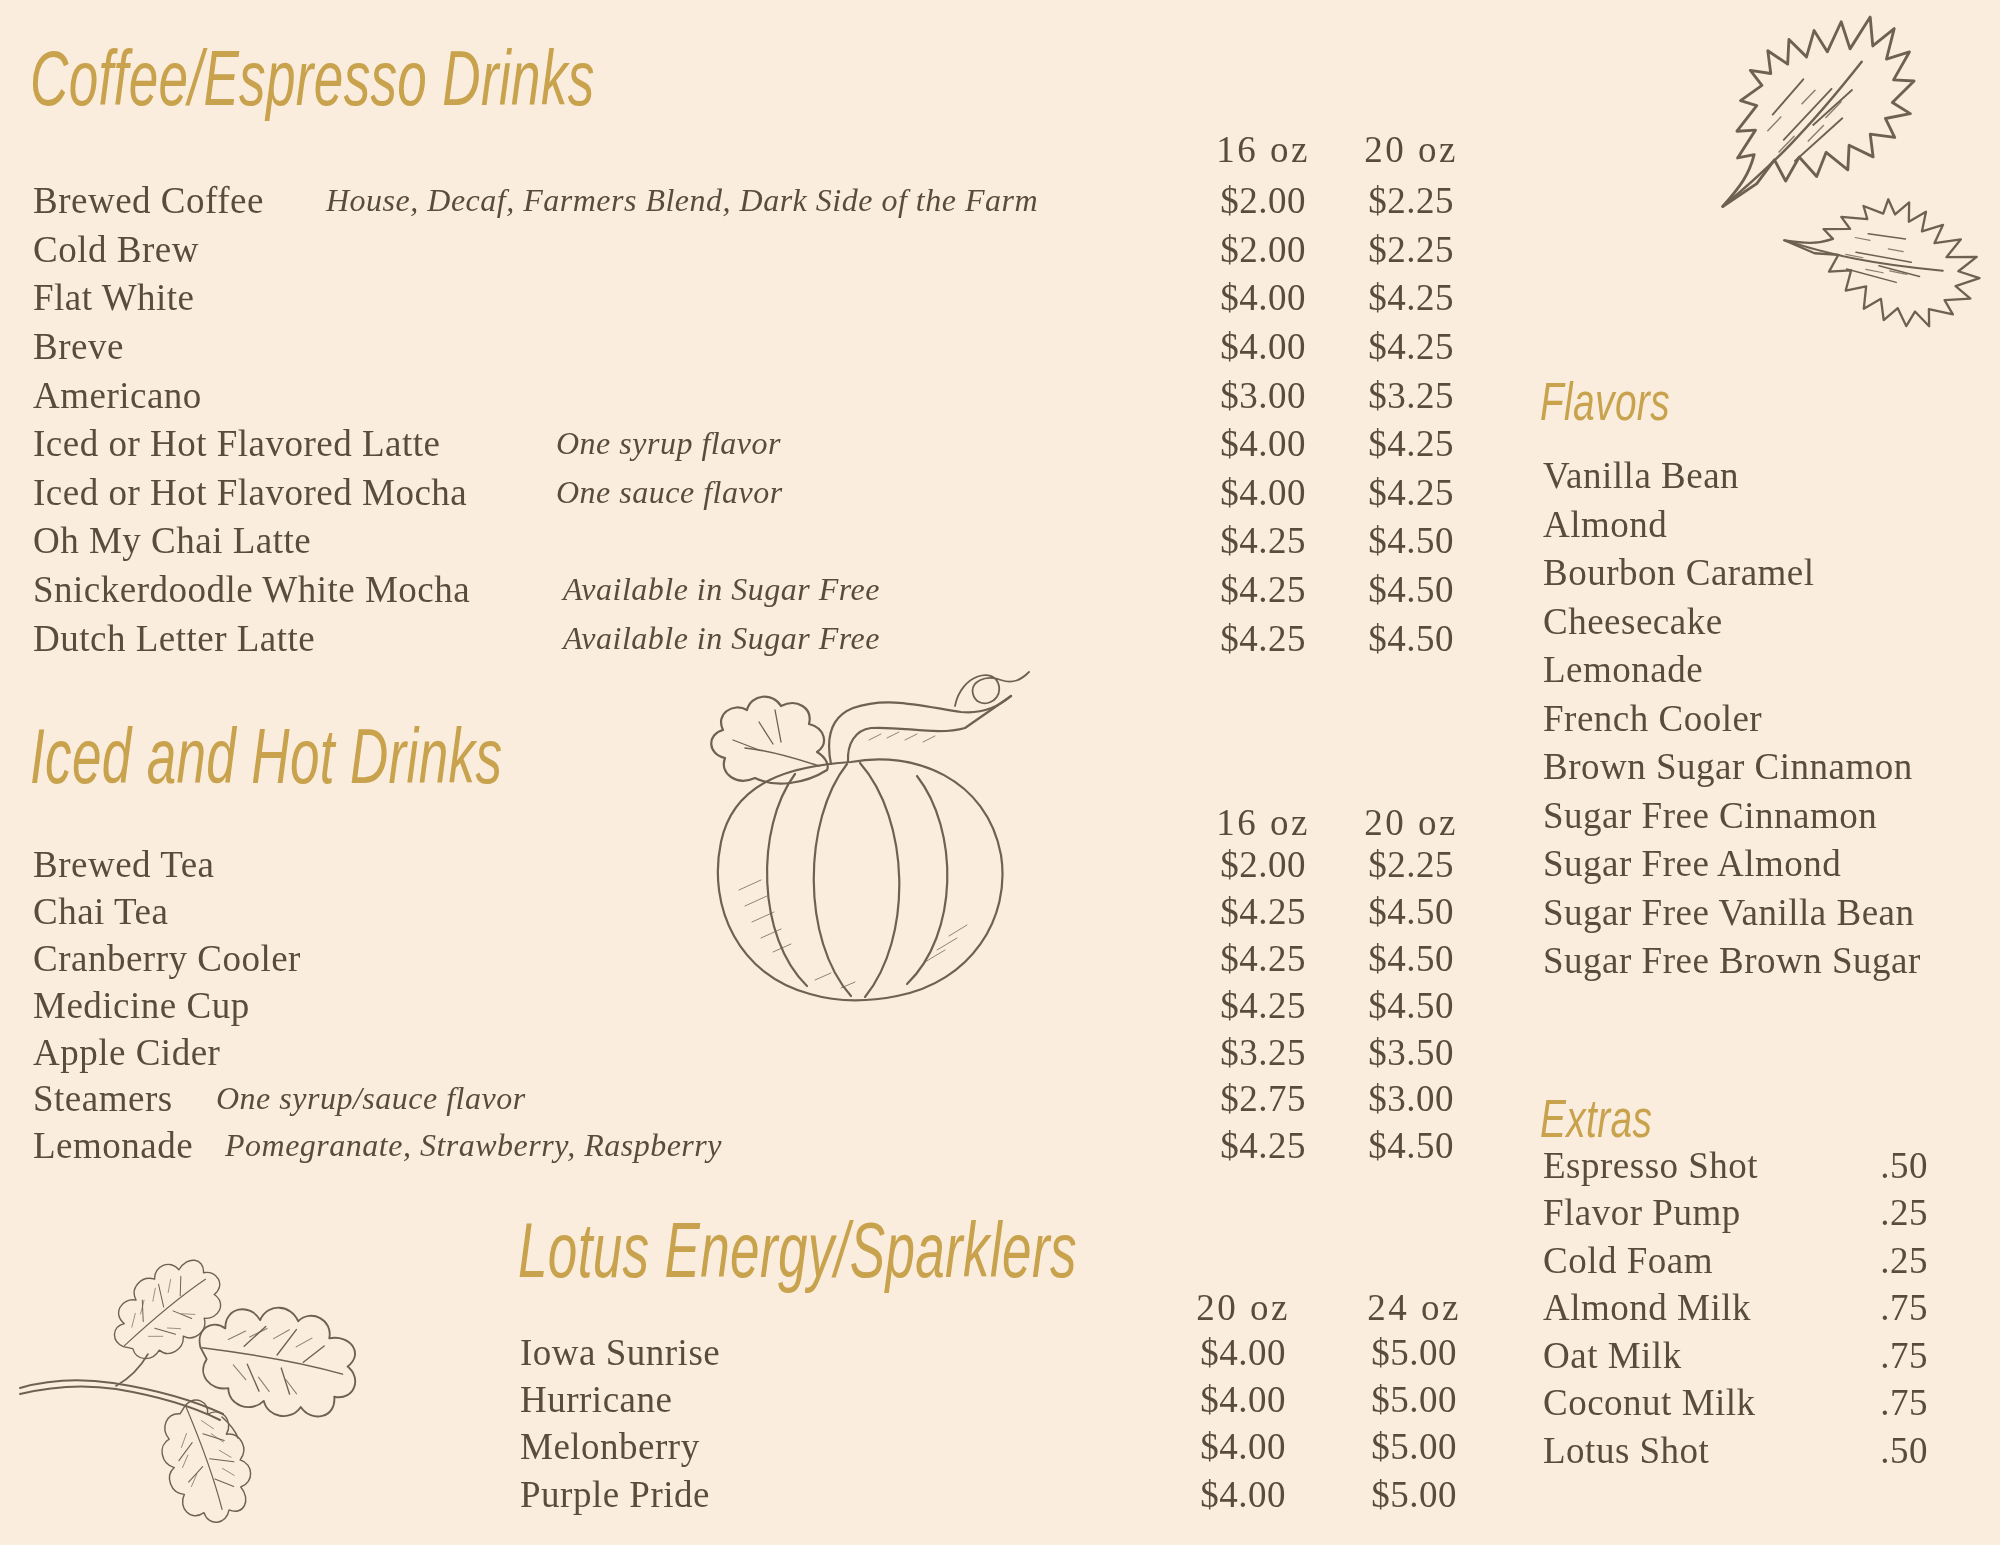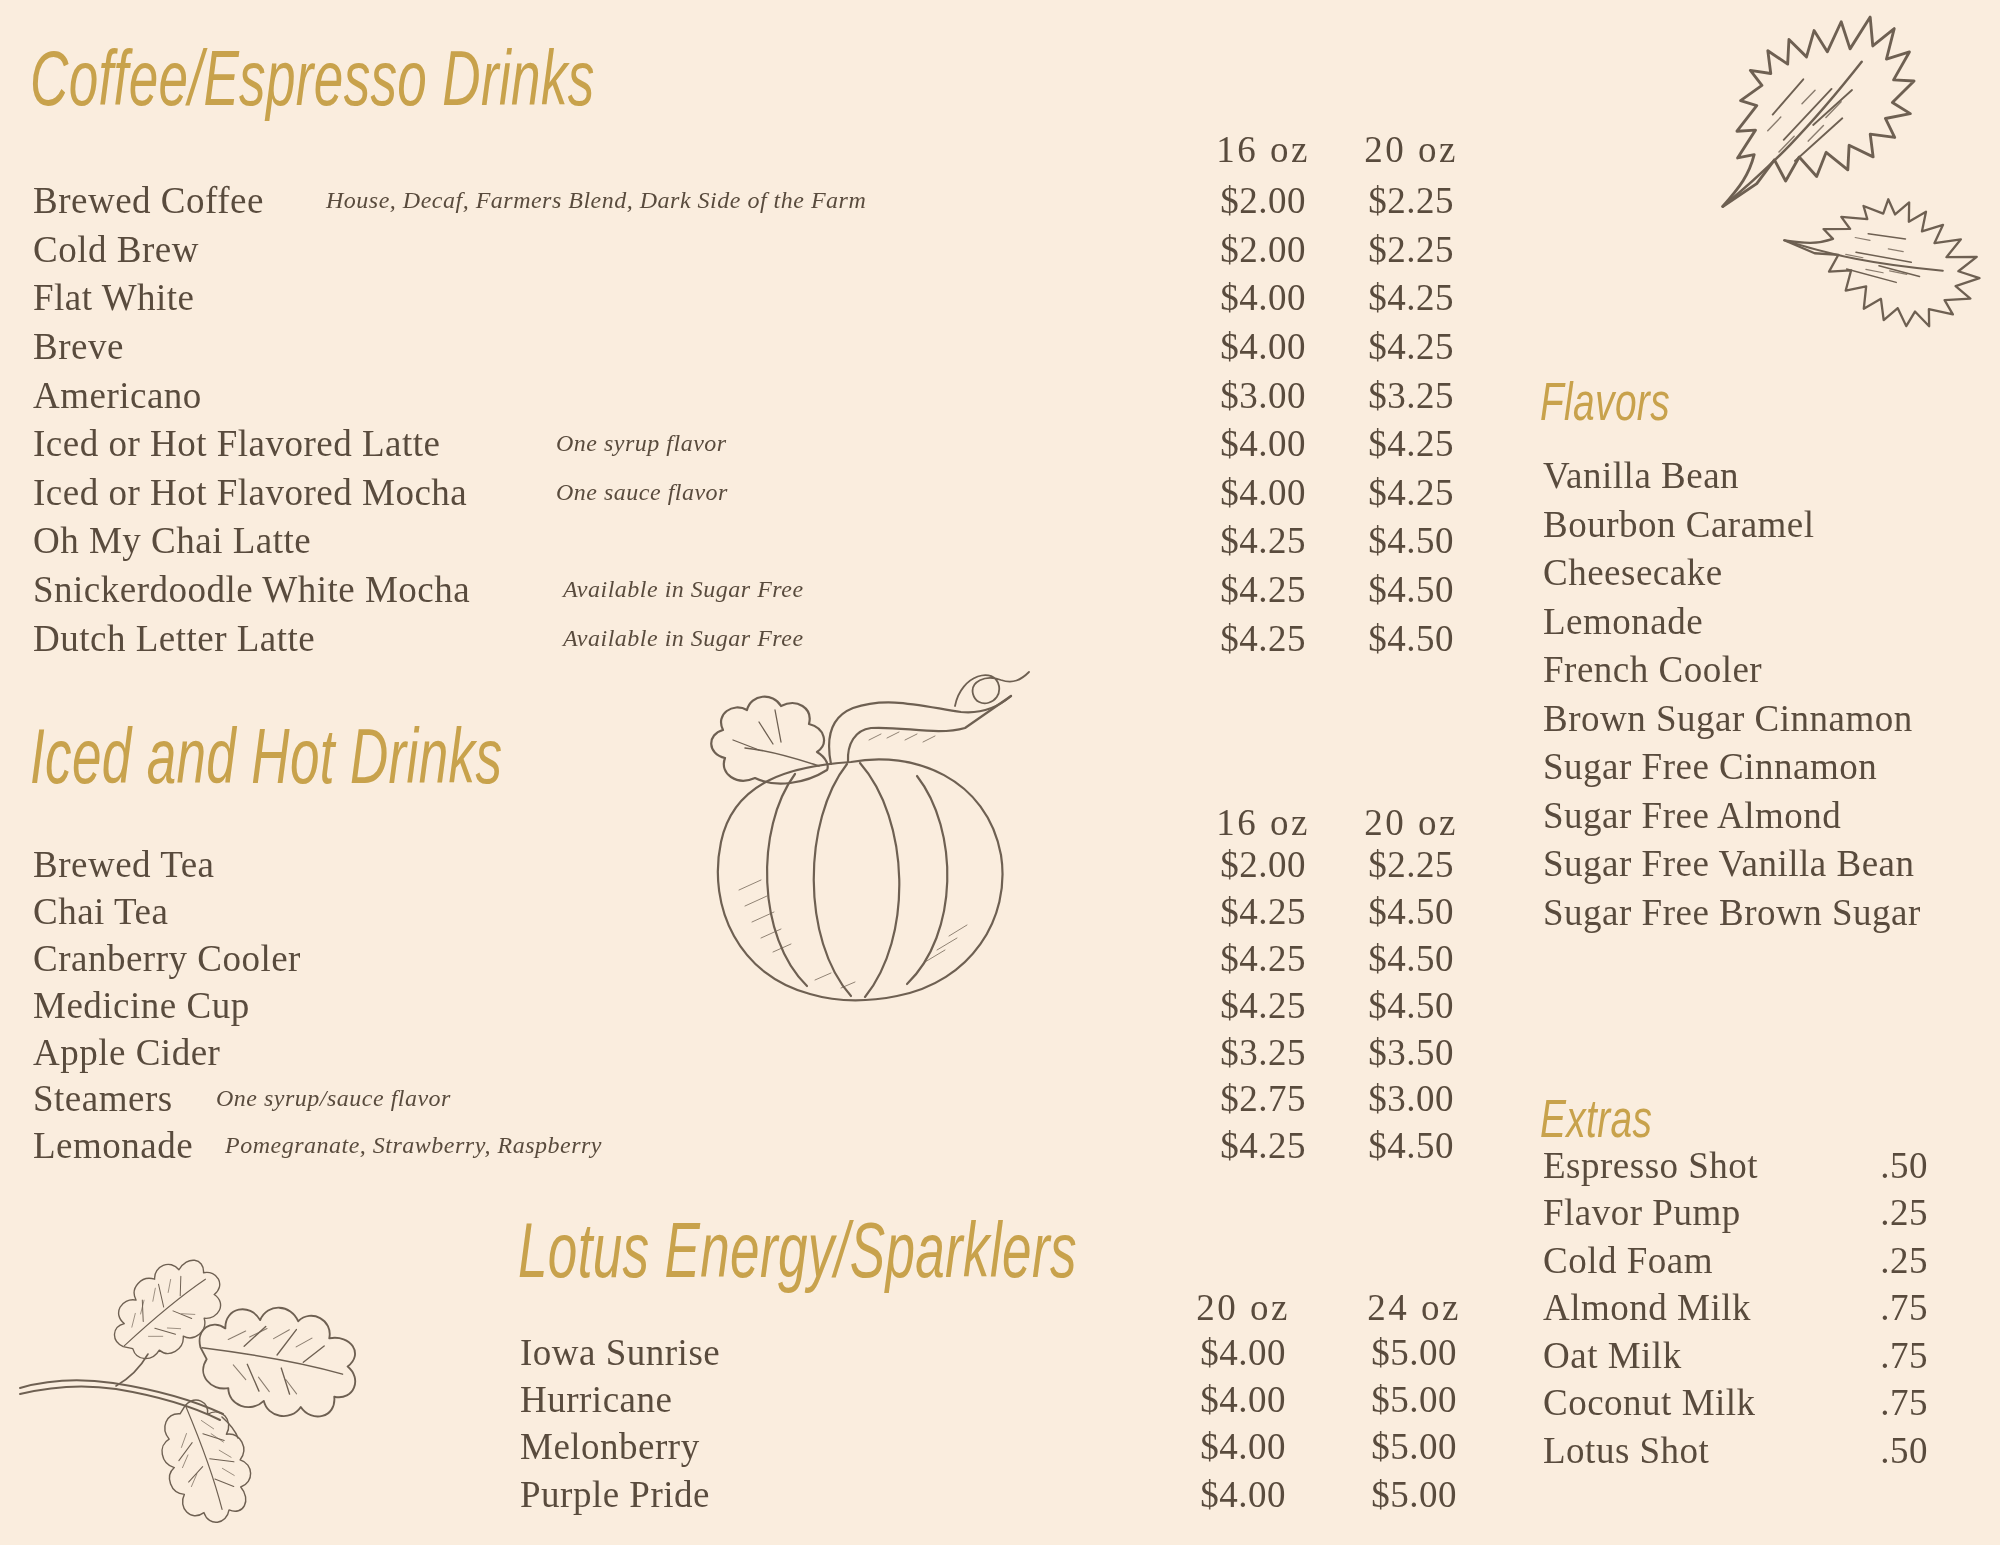--- a/index.html
+++ b/index.html
@@ -19,21 +19,21 @@
   .row{position:relative;}
   .hdr{height:48px;padding-left:24px;}
   .row>*,.hdr>*{position:absolute;top:50%;transform:translateY(-50%);white-space:nowrap;}
   .hdr>span{letter-spacing:2.5px;}
   .rh486{height:48.6px;padding-left:32px;}
   .rh468{height:46.8px;}
   .rh473{height:47.3px;}
   .rh485{height:48.5px;}
   .rh475{height:47.5px;}
   .name{left:33px;}
-  .desc{font-style:italic;font-size:24px;}
+  .desc{font-style:italic;font-size:32px;}
   .d326{left:326px;}
   .d556{left:556px;}
   .d563{left:563px;}
   .d216{left:216px;}
   .d225{left:225px;}
   .p1{left:1183px;width:160px;text-align:center;}
   .p2{left:1331px;width:160px;text-align:center;}
   .lotus .name{left:520px;}
   .lotus .p1{left:1163px;}
   .lotus .p2{left:1334px;}
@@ -187,20 +187,23 @@
       <span class="p1">$4.00</span>
       <span class="p2">$5.00</span>
     </div>
   </div>
 
   <div class="title small" style="left:1540px;top:374px"><span>Flavors</span></div>
 
   <div class="rows flist" style="top:451px">
     <div class="row rh485">
         <span class="name">Vanilla Bean</span>
+      </div>
+    <div class="row rh485">
+        <span class="name">Almond</span>
       </div>
     <div class="row rh485">
         <span class="name">Bourbon Caramel</span>
       </div>
     <div class="row rh485">
         <span class="name">Cheesecake</span>
       </div>
     <div class="row rh485">
         <span class="name">Lemonade</span>
       </div>

